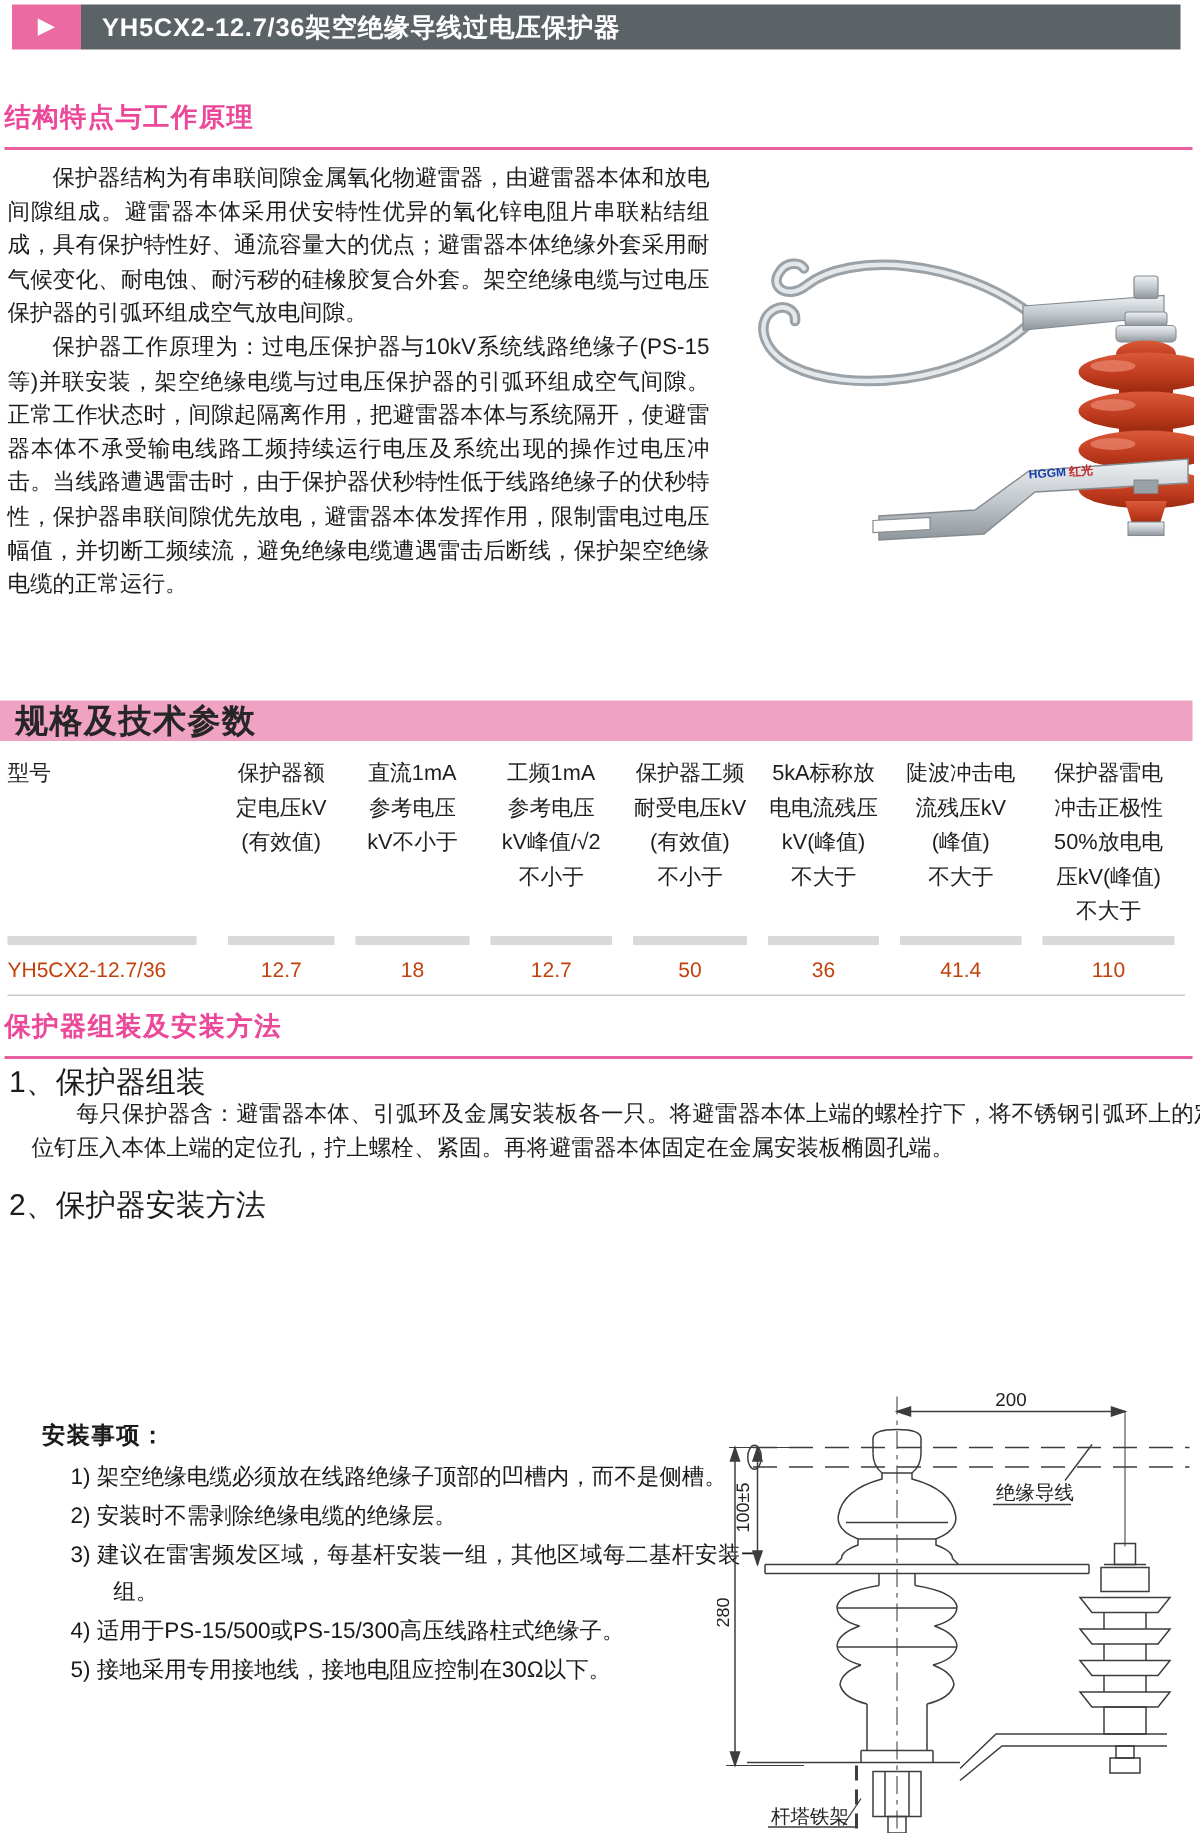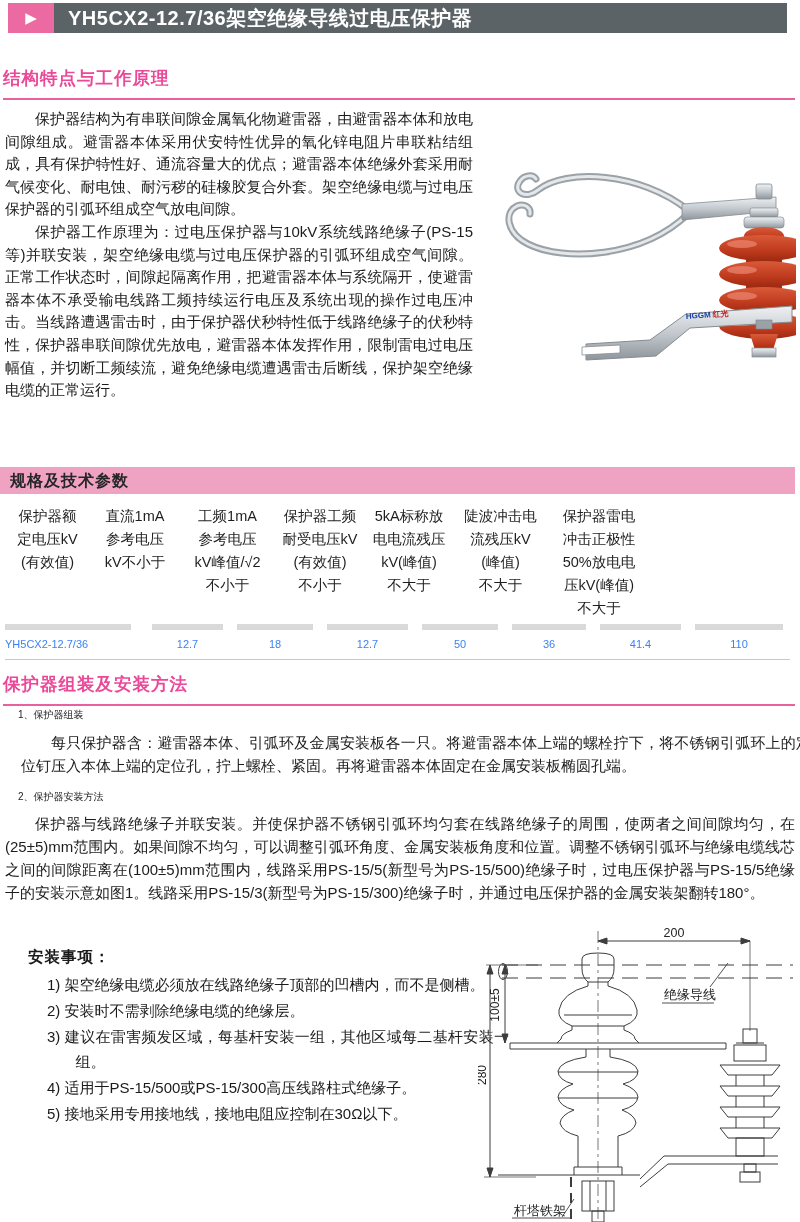--- a/index.html
+++ b/index.html
@@ -5,49 +5,49 @@
   html,body{margin:0;padding:0;background:#fff;}
   .page{
     position:relative;width:800px;height:1222px;background:#ffffff;overflow:hidden;
     font-family:"Liberation Sans","DejaVu Sans",sans-serif;color:#222;
   }
   
   .titlebar{position:absolute;top:3px;left:8px;right:13px;height:30px;display:flex;}
   .titlebar .tag{width:46px;height:30px;background:#ec6aa2;display:flex;align-items:center;justify-content:center;}
   .titlebar .tag .tri{color:#ffffff;font-size:15px;line-height:1;transform:translateY(-1px);}
   .titlebar .bar{flex:1;background:#5c6366;display:flex;align-items:center;}
-  .titlebar .bar .t{color:#ffffff;font-weight:bold;font-size:20px;padding-left:14px;letter-spacing:.5px;}
+  .titlebar .bar .t{color:#ffffff;font-weight:bold;font-size:17px;padding-left:14px;letter-spacing:.5px;}
   
   .sec-head{position:absolute;left:3px;right:5px;font-size:17.5px;font-weight:bold;color:#ec4899;
             padding-bottom:8px;border-bottom:2px solid #e8609d;letter-spacing:1px;}
   .band-head{position:absolute;left:0;right:5px;height:27px;background:#f0a2c3;color:#262626;
-             font-size:16px;font-weight:bold;line-height:27px;padding-left:10px;letter-spacing:1px;}
+             font-size:22px;font-weight:bold;line-height:27px;padding-left:10px;letter-spacing:1px;}
   
   .coltext{position:absolute;left:5px;top:108px;width:468px;}
   .coltext p{margin:0;font-size:15px;line-height:22.6px;text-align:justify;text-indent:2em;color:#1c1c1c;}
   .wide-p{position:absolute;left:5px;width:790px;margin:0;font-size:15px;line-height:23px;
           text-align:justify;text-indent:2em;color:#1c1c1c;}
-  .subhead{position:absolute;left:18px;font-size:10px;color:#1c1c1c;}
+  .subhead{position:absolute;left:6px;font-size:20px;color:#1c1c1c;}
   
   .spec-table{position:absolute;left:5px;top:505px;width:785px;}
   .trow{display:flex;}
   .w0{width:140px;text-align:left;}
   .w1{width:85px;text-align:center;}
   .w2{width:90px;text-align:center;}
   .w3{width:95px;text-align:center;}
   .w4{width:90px;text-align:center;}
   .w5{width:88px;text-align:center;}
   .w6{width:95px;text-align:center;}
   .w7{width:102px;text-align:center;}
   .thead .cell{font-size:14.5px;line-height:23px;white-space:pre-line;color:#1e1e1e;}
   .tsep{margin-top:4px;}
   .tsep .bar{height:6px;background:#d9d9d9;margin:0 7px;}
   .tsep .w0 .bar{margin:0 14px 0 0;}
   .tvals{padding-top:8px;}
-  .tvals .cell{font-size:11px;color:#3b82f6;}
+  .tvals .cell{font-size:14px;color:#c2410c;}
   .tbot{height:1px;background:#c8c8c8;margin-top:9px;}
   
   .install-head{position:absolute;left:28px;top:947px;font-size:15.5px;font-weight:bold;color:#1a1a1a;letter-spacing:1px;}
   .install-list{position:absolute;left:47px;top:972px;width:462px;}
   .install-list .it{font-size:15px;line-height:25.8px;color:#1a1a1a;text-align:justify;
                     padding-left:1.9em;text-indent:-1.9em;}
   
   .photo{position:absolute;left:490px;top:148px;width:306px;height:252px;}
   .diagram{position:absolute;left:478px;top:925px;width:315px;height:297px;}
   svg text{fill:#222;stroke:none;}
@@ -124,20 +124,21 @@
         <rect x="266" y="172" width="16" height="9" fill="#9aa1a7" stroke="#7d8489" stroke-width="0.6"></rect>
         <text x="196" y="171" font-size="8" transform="rotate(-4 196 171)"><tspan fill="#1a3fa8" font-weight="bold">HGGM</tspan><tspan fill="#c31f1f" font-weight="bold" dx="2">红光</tspan></text>
       </g>
     </svg>
   </div>
 
   <div class="band-head" style="top:467px;">规格及技术参数</div>
 
   <div class="spec-table">
     <div class="trow thead">
+      <div class="cell w0">型号</div>
       <div class="cell w1">保护器额
 定电压kV
 (有效值)</div>
       <div class="cell w2">直流1mA
 参考电压
 kV不小于</div>
       <div class="cell w3">工频1mA
 参考电压
 kV峰值/√2
 不小于</div>
@@ -196,21 +197,20 @@
       <div class="cell w7">110</div>
     </div>
     <div class="tbot"></div>
   </div>
 
   <div class="sec-head" style="top:672px;">保护器组装及安装方法</div>
 
   <div class="subhead" style="top:708px;">1、保护器组装</div>
   <p class="wide-p" style="top:731px;margin-left:16px;">每只保护器含：避雷器本体、引弧环及金属安装板各一只。将避雷器本体上端的螺栓拧下，将不锈钢引弧环上的定位钉压入本体上端的定位孔，拧上螺栓、紧固。再将避雷器本体固定在金属安装板椭圆孔端。</p>
   <div class="subhead" style="top:790px;">2、保护器安装方法</div>
-  <p class="wide-p" style="top:812px;">保护器与线路绝缘子并联安装。并使保护器不锈钢引弧环均匀套在线路绝缘子的周围，使两者之间间隙均匀，在(25±5)mm范围内。如果间隙不均匀，可以调整引弧环角度、金属安装板角度和位置。调整不锈钢引弧环与绝缘电缆线芯之间的间隙距离在(100±5)mm范围内，线路采用PS-15/5(新型号为PS-15/500)绝缘子时，过电压保护器与PS-15/5绝缘子的安装示意如图1。线路采用PS-15/3(新型号为PS-15/300)绝缘子时，并通过电压保护器的金属安装架翻转180°。</p>
 
   <div class="install-head">安装事项：</div>
   <div class="install-list">
     <div class="it">1) 架空绝缘电缆必须放在线路绝缘子顶部的凹槽内，而不是侧槽。</div>
     <div class="it">2) 安装时不需剥除绝缘电缆的绝缘层。</div>
     <div class="it">3) 建议在雷害频发区域，每基杆安装一组，其他区域每二基杆安装一组。</div>
     <div class="it">4) 适用于PS-15/500或PS-15/300高压线路柱式绝缘子。</div>
     <div class="it">5) 接地采用专用接地线，接地电阻应控制在30Ω以下。</div>
   </div>
 

